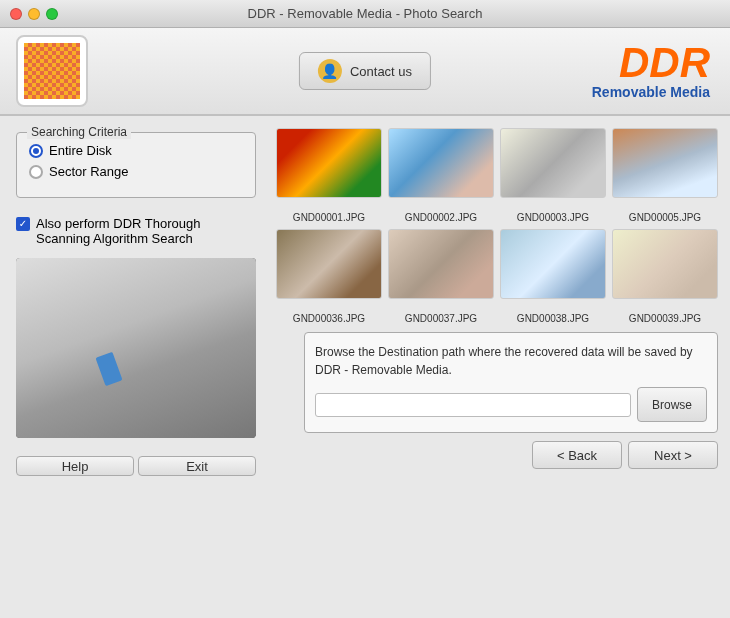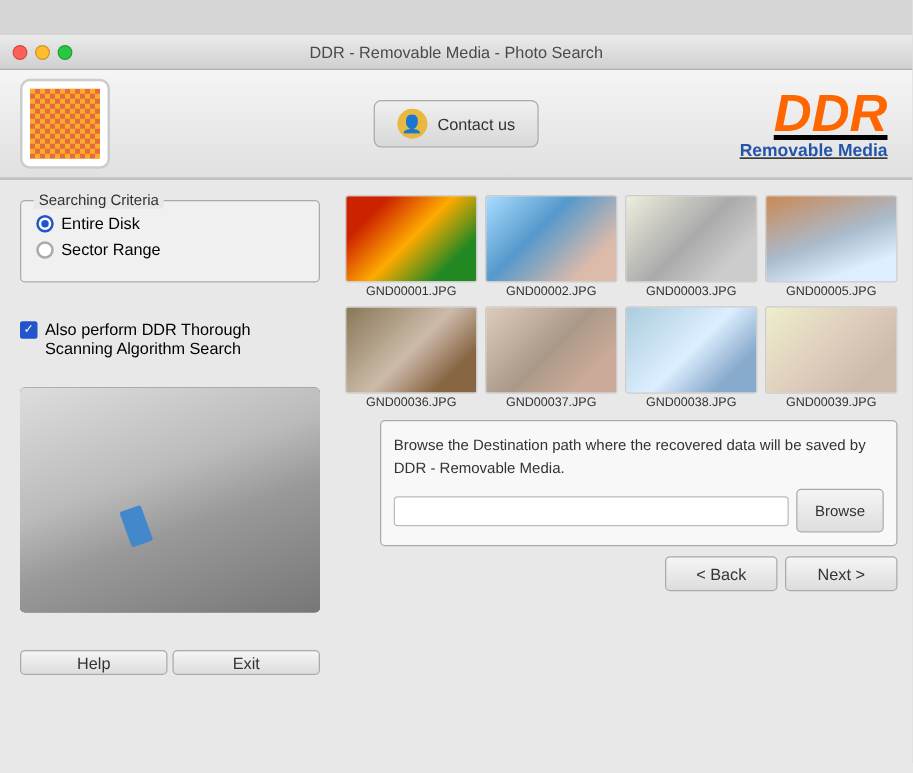--- a/index.html
+++ b/index.html
@@ -14,21 +14,20 @@
 
     
     .titlebar {
       height: 28px;
       background: linear-gradient(to bottom, #ebebeb, #d0d0d0);
       display: flex;
       align-items: center;
       justify-content: center;
       border-bottom: 1px solid #b0b0b0;
       position: relative;
-      margin-top: 28px;
     }
     .titlebar-buttons {
       position: absolute;
       left: 10px;
       display: flex;
       gap: 6px;
     }
     .tb-btn {
       width: 12px;
       height: 12px;
@@ -95,21 +94,20 @@
       border-radius: 50%;
       display: flex;
       align-items: center;
       justify-content: center;
       font-size: 14px;
     }
     .brand-ddr {
       position: absolute;
       right: 20px;
       text-align: right;
-      text-decoration: underline;
     }
     .brand-ddr-text {
       font-size: 42px;
       font-weight: 900;
       color: #ff6600;
       line-height: 1;
       font-style: italic;
     }
     .brand-sub {
       font-size: 14px;
@@ -125,21 +123,21 @@
       height: calc(618px - 28px - 88px);
       background: #e8e8e8;
     }
 
     
     .left-panel {
       width: 268px;
       padding: 16px 12px 8px 16px;
       display: flex;
       flex-direction: column;
-      gap: 24px;
+      gap: 12px;
       flex-shrink: 0;
     }
 
     .search-criteria-box {
       border: 1px solid #aaa;
       border-radius: 4px;
       padding: 10px 12px 12px;
       position: relative;
       background: #f0f0f0;
     }
@@ -268,21 +266,21 @@
     .thumb-grid {
       display: grid;
       grid-template-columns: repeat(4, 1fr);
       gap: 6px;
       flex-shrink: 0;
     }
     .thumb-item {
       display: flex;
       flex-direction: column;
       align-items: center;
-      gap: 2px;
+      gap: 14px;
       cursor: pointer;
     }
     .thumb-img {
       width: 100%;
       height: 70px;
       border-radius: 3px;
       border: 1px solid #ccc;
       overflow: hidden;
     }
     .thumb-label {

